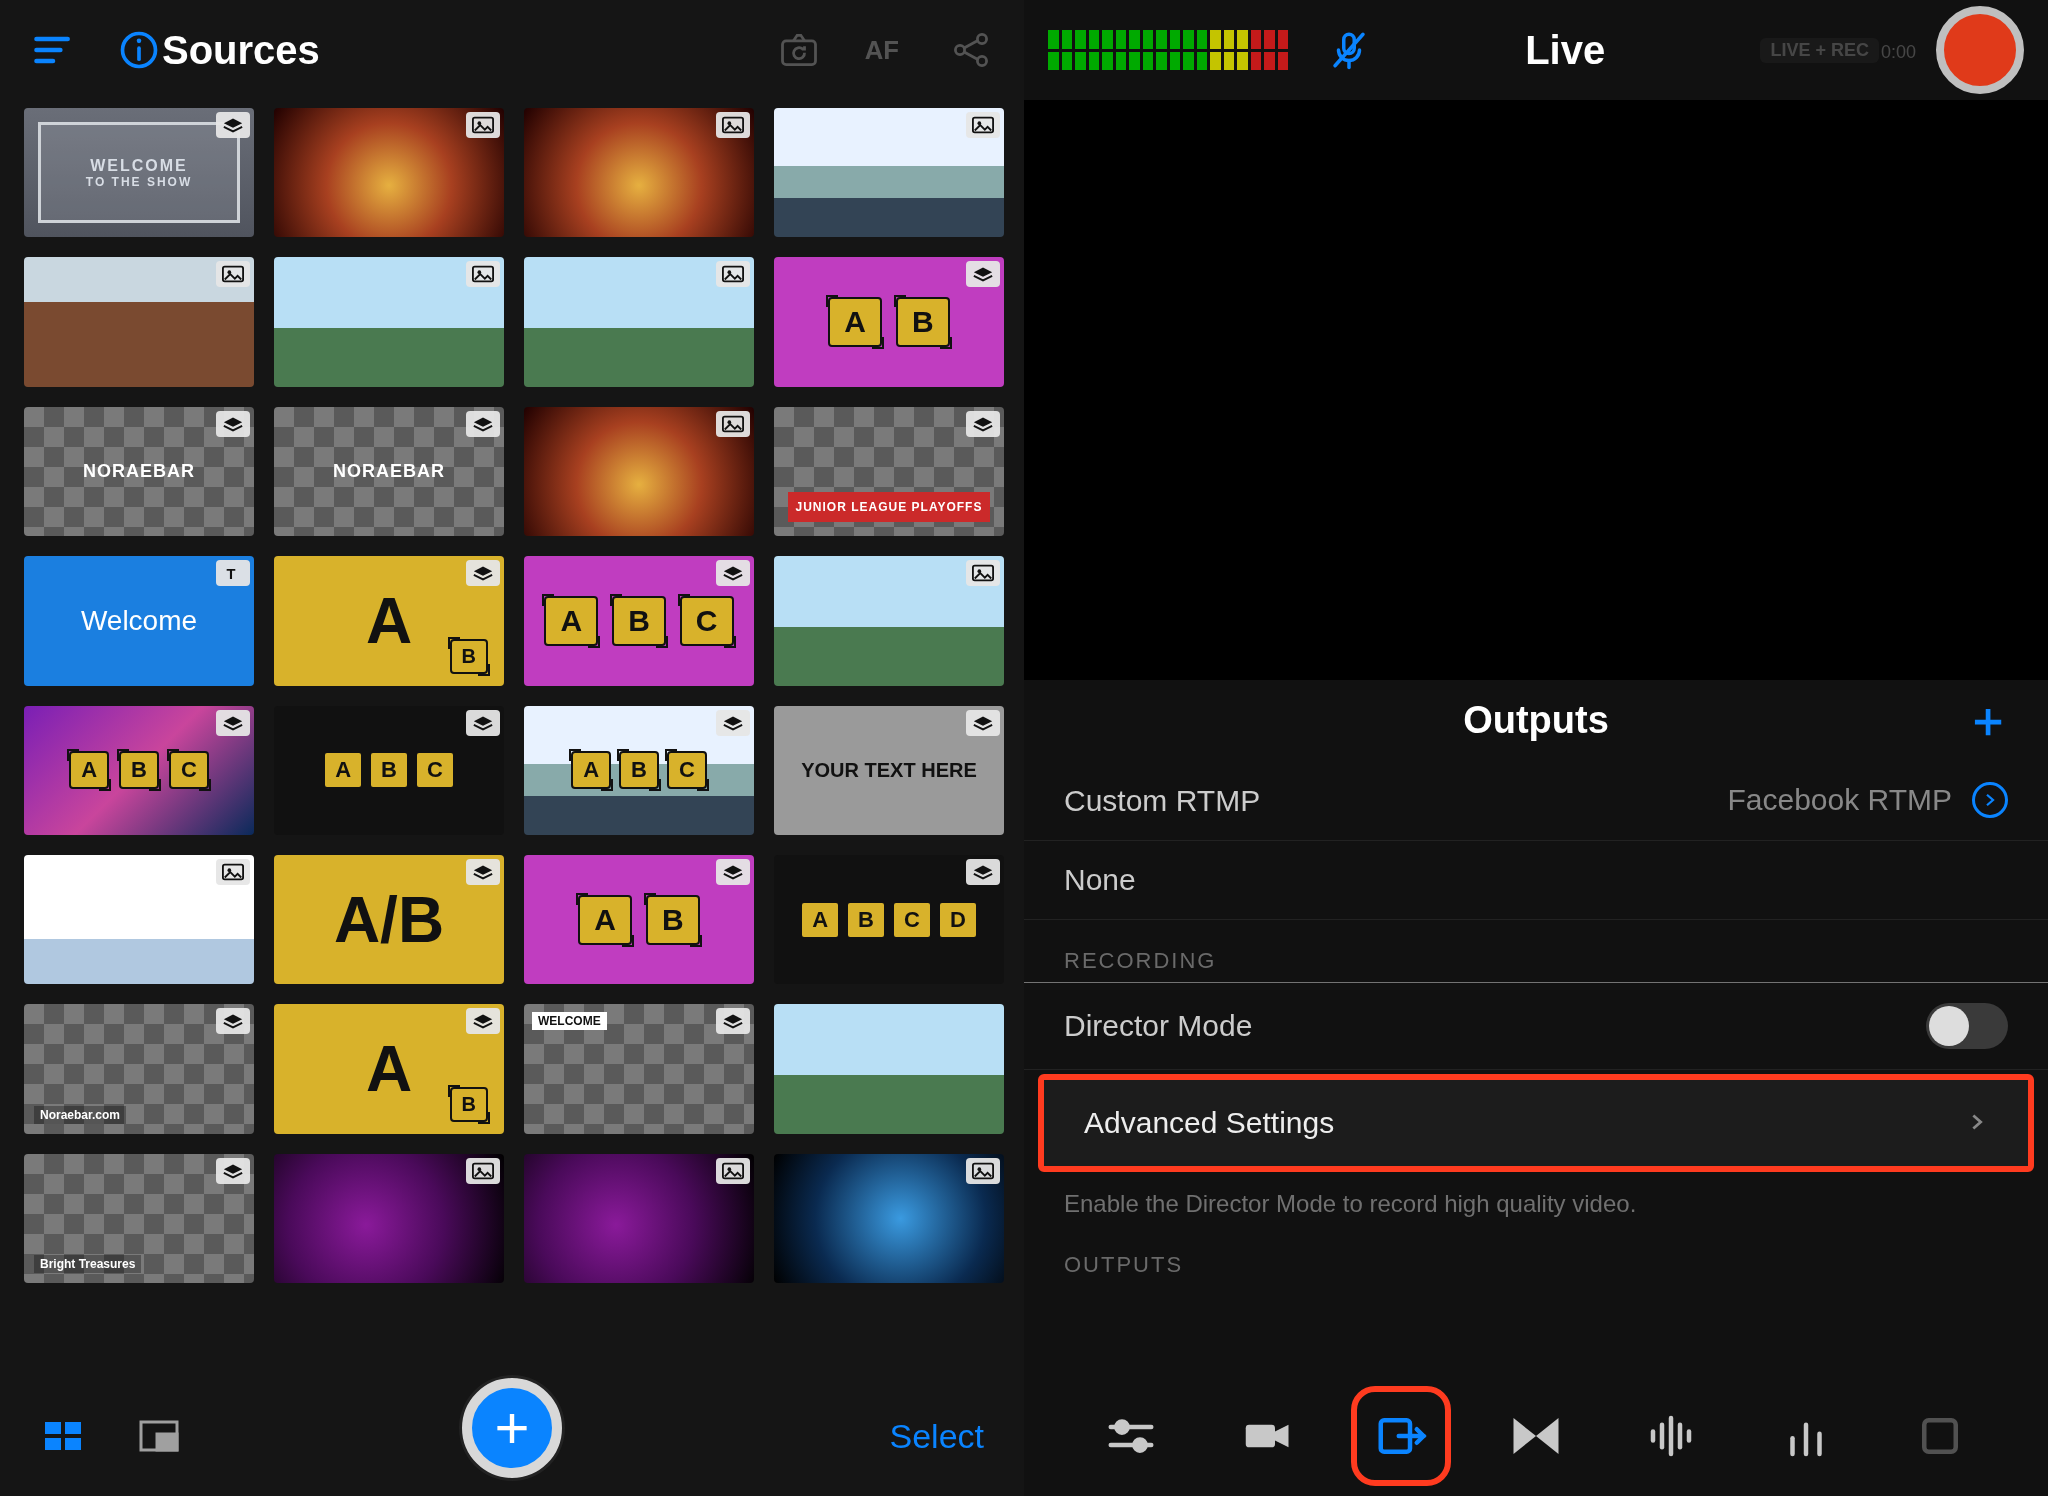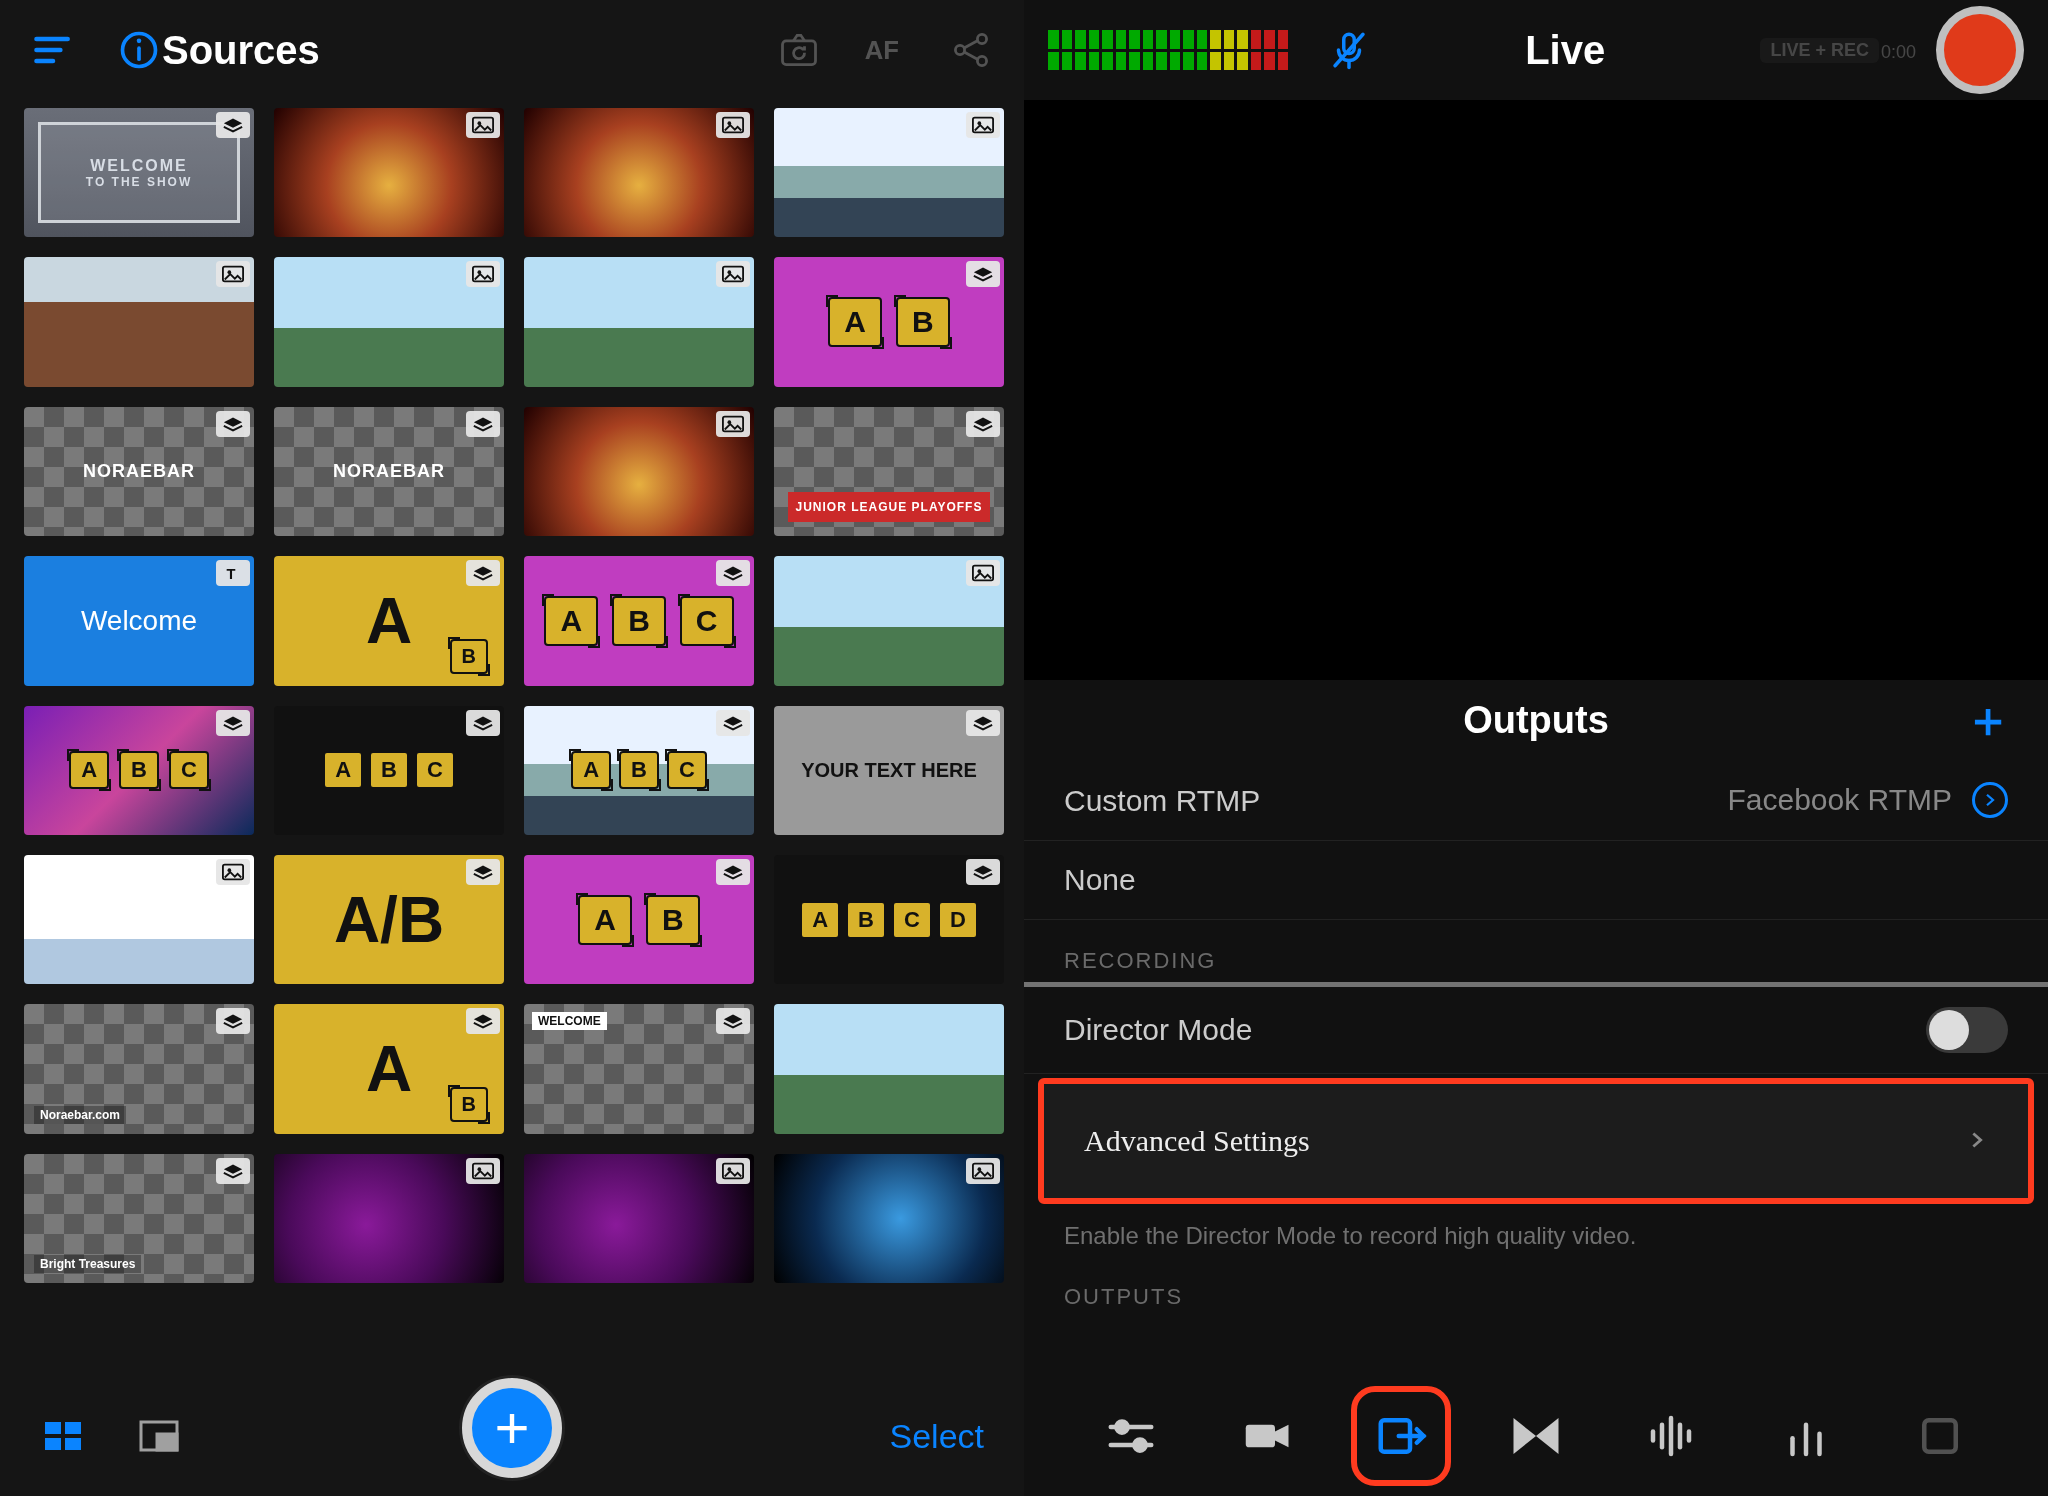--- a/index.html
+++ b/index.html
@@ -138,29 +138,29 @@
     cursor:pointer;
   }
   .listrow .right-side { display:flex; align-items:center; gap:20px; color:#888; }
   .disclosure {
     width:36px; height:36px; border-radius:50%; border:3px solid #0a84ff;
     display:flex; align-items:center; justify-content:center; color:#0a84ff;
   }
   .section-label { padding: 28px 40px 8px 40px; color:#6a6a6a; font-size:22px; letter-spacing:2px; }
   .switchrow {
     display:flex; align-items:center; justify-content:space-between;
-    padding: 20px 40px; font-size:30px; color:#ccc; border-top:5px solid #737373; border-bottom:1px solid #222;
+    padding: 20px 40px; font-size:30px; color:#ccc; border-top:1px solid #737373; border-bottom:1px solid #222;
   }
   .switch {
     width:82px; height:46px; background:#3a3a3a; border-radius:23px; position:relative; cursor:pointer;
   }
   .switch .knob { position:absolute; left:3px; top:3px; width:40px; height:40px; border-radius:50%; background:#ddd; }
   .advrow {
     display:flex; align-items:center; justify-content:space-between;
-    padding: 40px 40px; font-size:30px; color:#eee; background:#1c1c1c;font-family:Liberation Serif, serif;
+    padding: 26px 40px; font-size:30px; color:#eee; background:#1c1c1c;
   }
   .highlight-box {
     border:6px solid #ff3b1f; border-radius:6px; margin: 4px 14px;
   }
   .hint { padding: 14px 40px 6px 40px; color:#707070; font-size:24px; }
 
   .right .bottombar {
     position:absolute; left:0; right:0; bottom:0; height:120px;
     display:flex; align-items:center; justify-content:space-around; padding:0 40px;
     background:#111;

